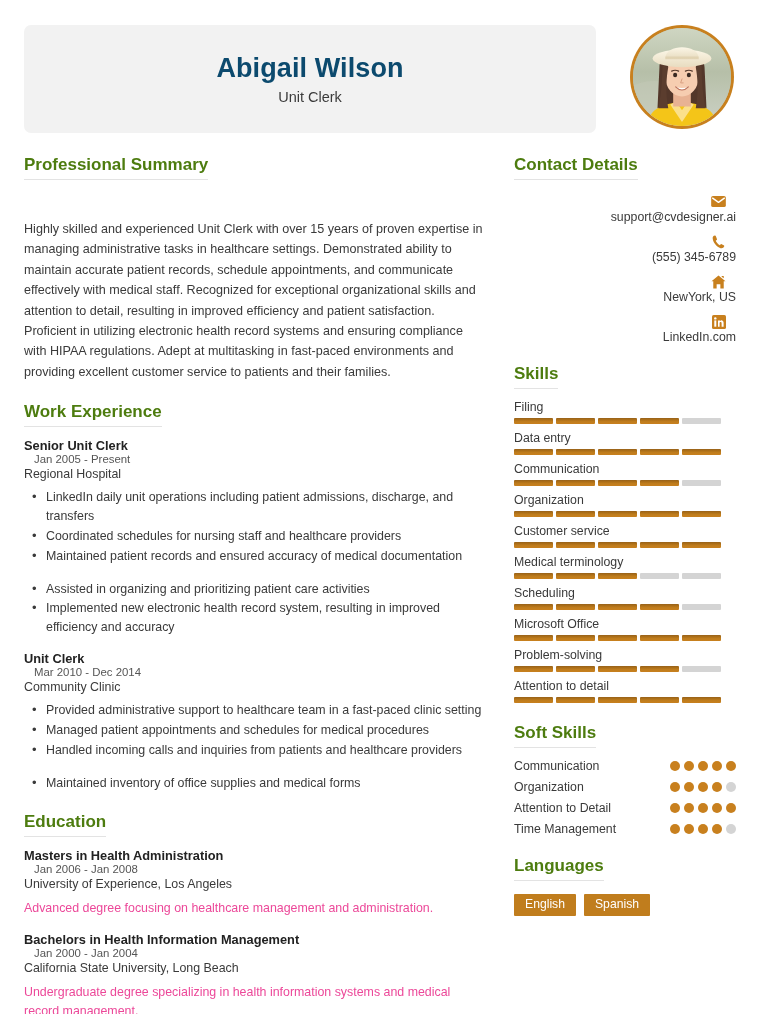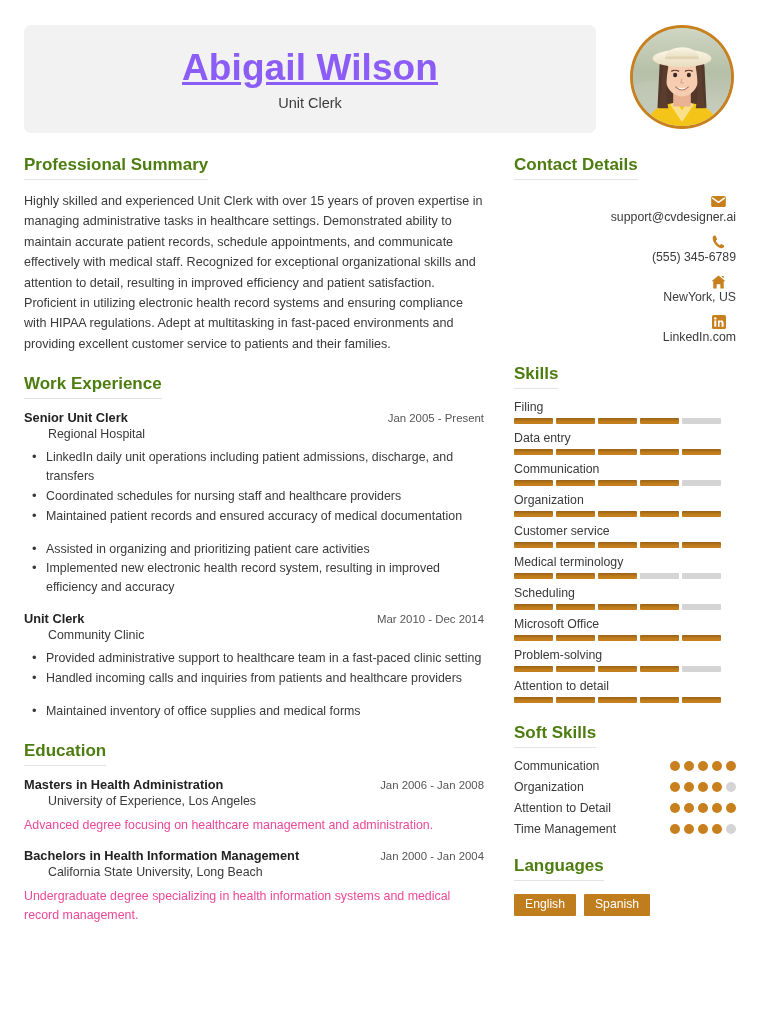--- a/index.html
+++ b/index.html
@@ -33,26 +33,25 @@
     border-radius: 7px;
     height: 108px;
     display: flex;
     flex-direction: column;
     align-items: center;
     justify-content: center;
     margin-right: 34px;
   }
 
   .full-name {
-    font-size: 37px;
+    font-size: 27px;
     font-weight: bold;
-    color: #8b5cf6;
+    color: #0c4a6e;
     letter-spacing: 0.1px;
     line-height: 1.15;
-    text-decoration: underline;
   }
 
   .job-title {
     font-size: 14.5px;
     color: #3b3b3b;
     margin-top: 5px;
   }
 
   .avatar-wrap {
     width: 104px;
@@ -104,49 +103,50 @@
   }
 
   .section { margin-bottom: 20px; }
 
   
   .summary-text {
     font-size: 12.6px;
     line-height: 1.62;
     color: #3a3a3a;
     text-align: left;
+    margin-top: 28px;
   }
 
   
   .entry { margin-bottom: 14px; }
 
   .entry-head {
     display: flex;
     justify-content: space-between;
     align-items: baseline;
+    flex-direction: column;
   }
 
   .entry-title {
     font-size: 12.8px;
     font-weight: bold;
     color: #222222;
   }
 
   .entry-date {
     font-size: 11.4px;
     color: #555555;
     white-space: nowrap;
     padding-left: 10px;
   }
 
   .entry-org {
     font-size: 12.4px;
     color: #3a3a3a;
     margin-top: 2px;
-    margin-left: 24px;
   }
 
   .bullets {
     list-style: none;
     margin-top: 7px;
   }
 
   .bullets li {
     font-size: 12.4px;
     line-height: 1.52;
@@ -355,20 +355,21 @@
         </div>
 
         <div class="entry">
           <div class="entry-head">
             <span class="entry-title">Unit Clerk</span>
             <span class="entry-date">Mar 2010 - Dec 2014</span>
           </div>
           <div class="entry-org">Community Clinic</div>
           <ul class="bullets">
               <li>Provided administrative support to healthcare team in a fast-paced clinic setting</li>
+              <li>Managed patient appointments and schedules for medical procedures</li>
               <li>Handled incoming calls and inquiries from patients and healthcare providers</li>
             </ul>
           <ul class="bullets group-two">
               <li>Maintained inventory of office supplies and medical forms</li>
             </ul>
         </div>
       </div>
 
       <div class="section">
         <div class="section-title">Education</div>

